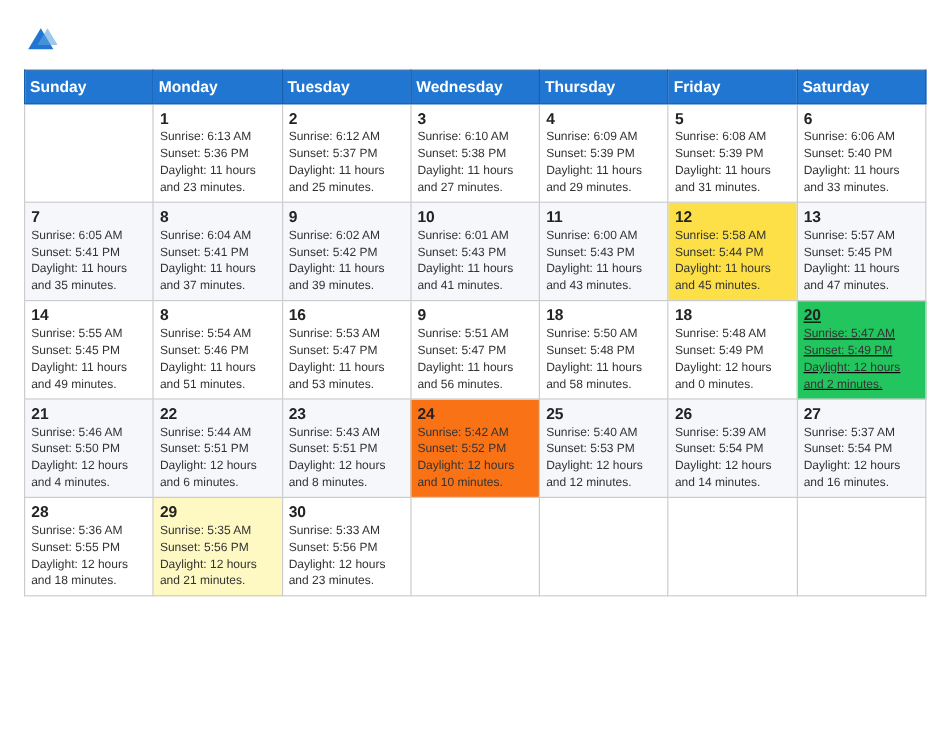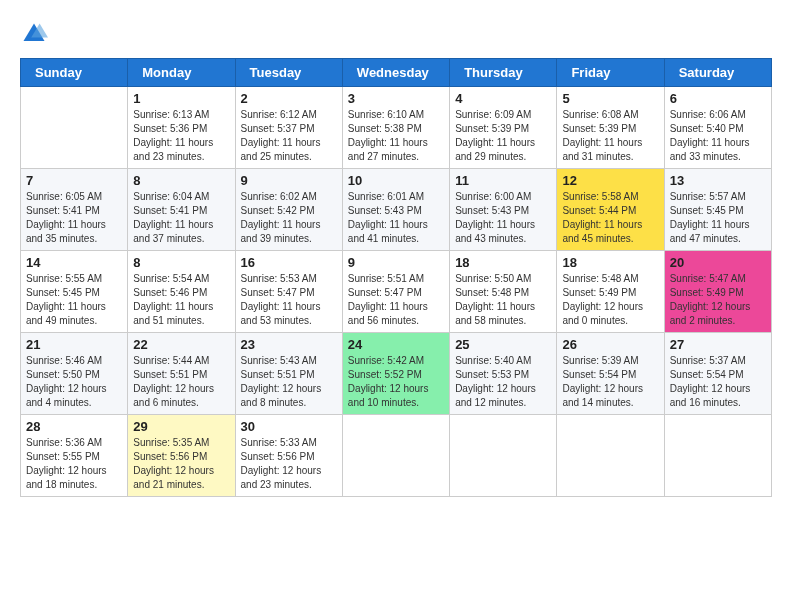--- a/index.html
+++ b/index.html
@@ -47,21 +47,21 @@
       color: #444;
     }
     .calendar {
       width: 100%;
       border-collapse: collapse;
       font-size: 11px;
     }
     .calendar th {
       background: #2176d2;
       color: #fff;
-      padding: 6px 14px;
+      padding: 6px 4px;
       text-align: left;
       font-size: 13px;
       font-weight: bold;
       border: 1px solid #1a5faa;
     }
     .calendar td {
       border: 1px solid #ccc;
       vertical-align: top;
       padding: 4px 5px;
       width: calc(100% / 7);
@@ -195,39 +195,39 @@
           <div class="day-info">Sunrise: 5:51 AM<br>Sunset: 5:47 PM<br>Daylight: 11 hours and 56 minutes.</div>
         </td>
         <td style="background: rgb(255, 255, 255);">
           <span class="day-number">18</span>
           <div class="day-info">Sunrise: 5:50 AM<br>Sunset: 5:48 PM<br>Daylight: 11 hours and 58 minutes.</div>
         </td>
         <td style="background: rgb(255, 255, 255);">
           <span class="day-number">18</span>
           <div class="day-info">Sunrise: 5:48 AM<br>Sunset: 5:49 PM<br>Daylight: 12 hours and 0 minutes.</div>
         </td>
-        <td style="background: #ec4899;">
+        <td style="background: #22c55e; text-decoration: underline;">
           <span class="day-number">20</span>
           <div class="day-info">Sunrise: 5:47 AM<br>Sunset: 5:49 PM<br>Daylight: 12 hours and 2 minutes.</div>
         </td>
       </tr>
       <tr>
         <td style="background: rgb(245, 247, 250);">
           <span class="day-number">21</span>
           <div class="day-info">Sunrise: 5:46 AM<br>Sunset: 5:50 PM<br>Daylight: 12 hours and 4 minutes.</div>
         </td>
         <td style="background: rgb(245, 247, 250);">
           <span class="day-number">22</span>
           <div class="day-info">Sunrise: 5:44 AM<br>Sunset: 5:51 PM<br>Daylight: 12 hours and 6 minutes.</div>
         </td>
         <td style="background: rgb(245, 247, 250);">
           <span class="day-number">23</span>
           <div class="day-info">Sunrise: 5:43 AM<br>Sunset: 5:51 PM<br>Daylight: 12 hours and 8 minutes.</div>
         </td>
-        <td style="background: #86efac;">
+        <td style="background: #f97316;">
           <span class="day-number">24</span>
           <div class="day-info">Sunrise: 5:42 AM<br>Sunset: 5:52 PM<br>Daylight: 12 hours and 10 minutes.</div>
         </td>
         <td style="background: rgb(245, 247, 250);">
           <span class="day-number">25</span>
           <div class="day-info">Sunrise: 5:40 AM<br>Sunset: 5:53 PM<br>Daylight: 12 hours and 12 minutes.</div>
         </td>
         <td style="background: rgb(245, 247, 250);">
           <span class="day-number">26</span>
           <div class="day-info">Sunrise: 5:39 AM<br>Sunset: 5:54 PM<br>Daylight: 12 hours and 14 minutes.</div>

